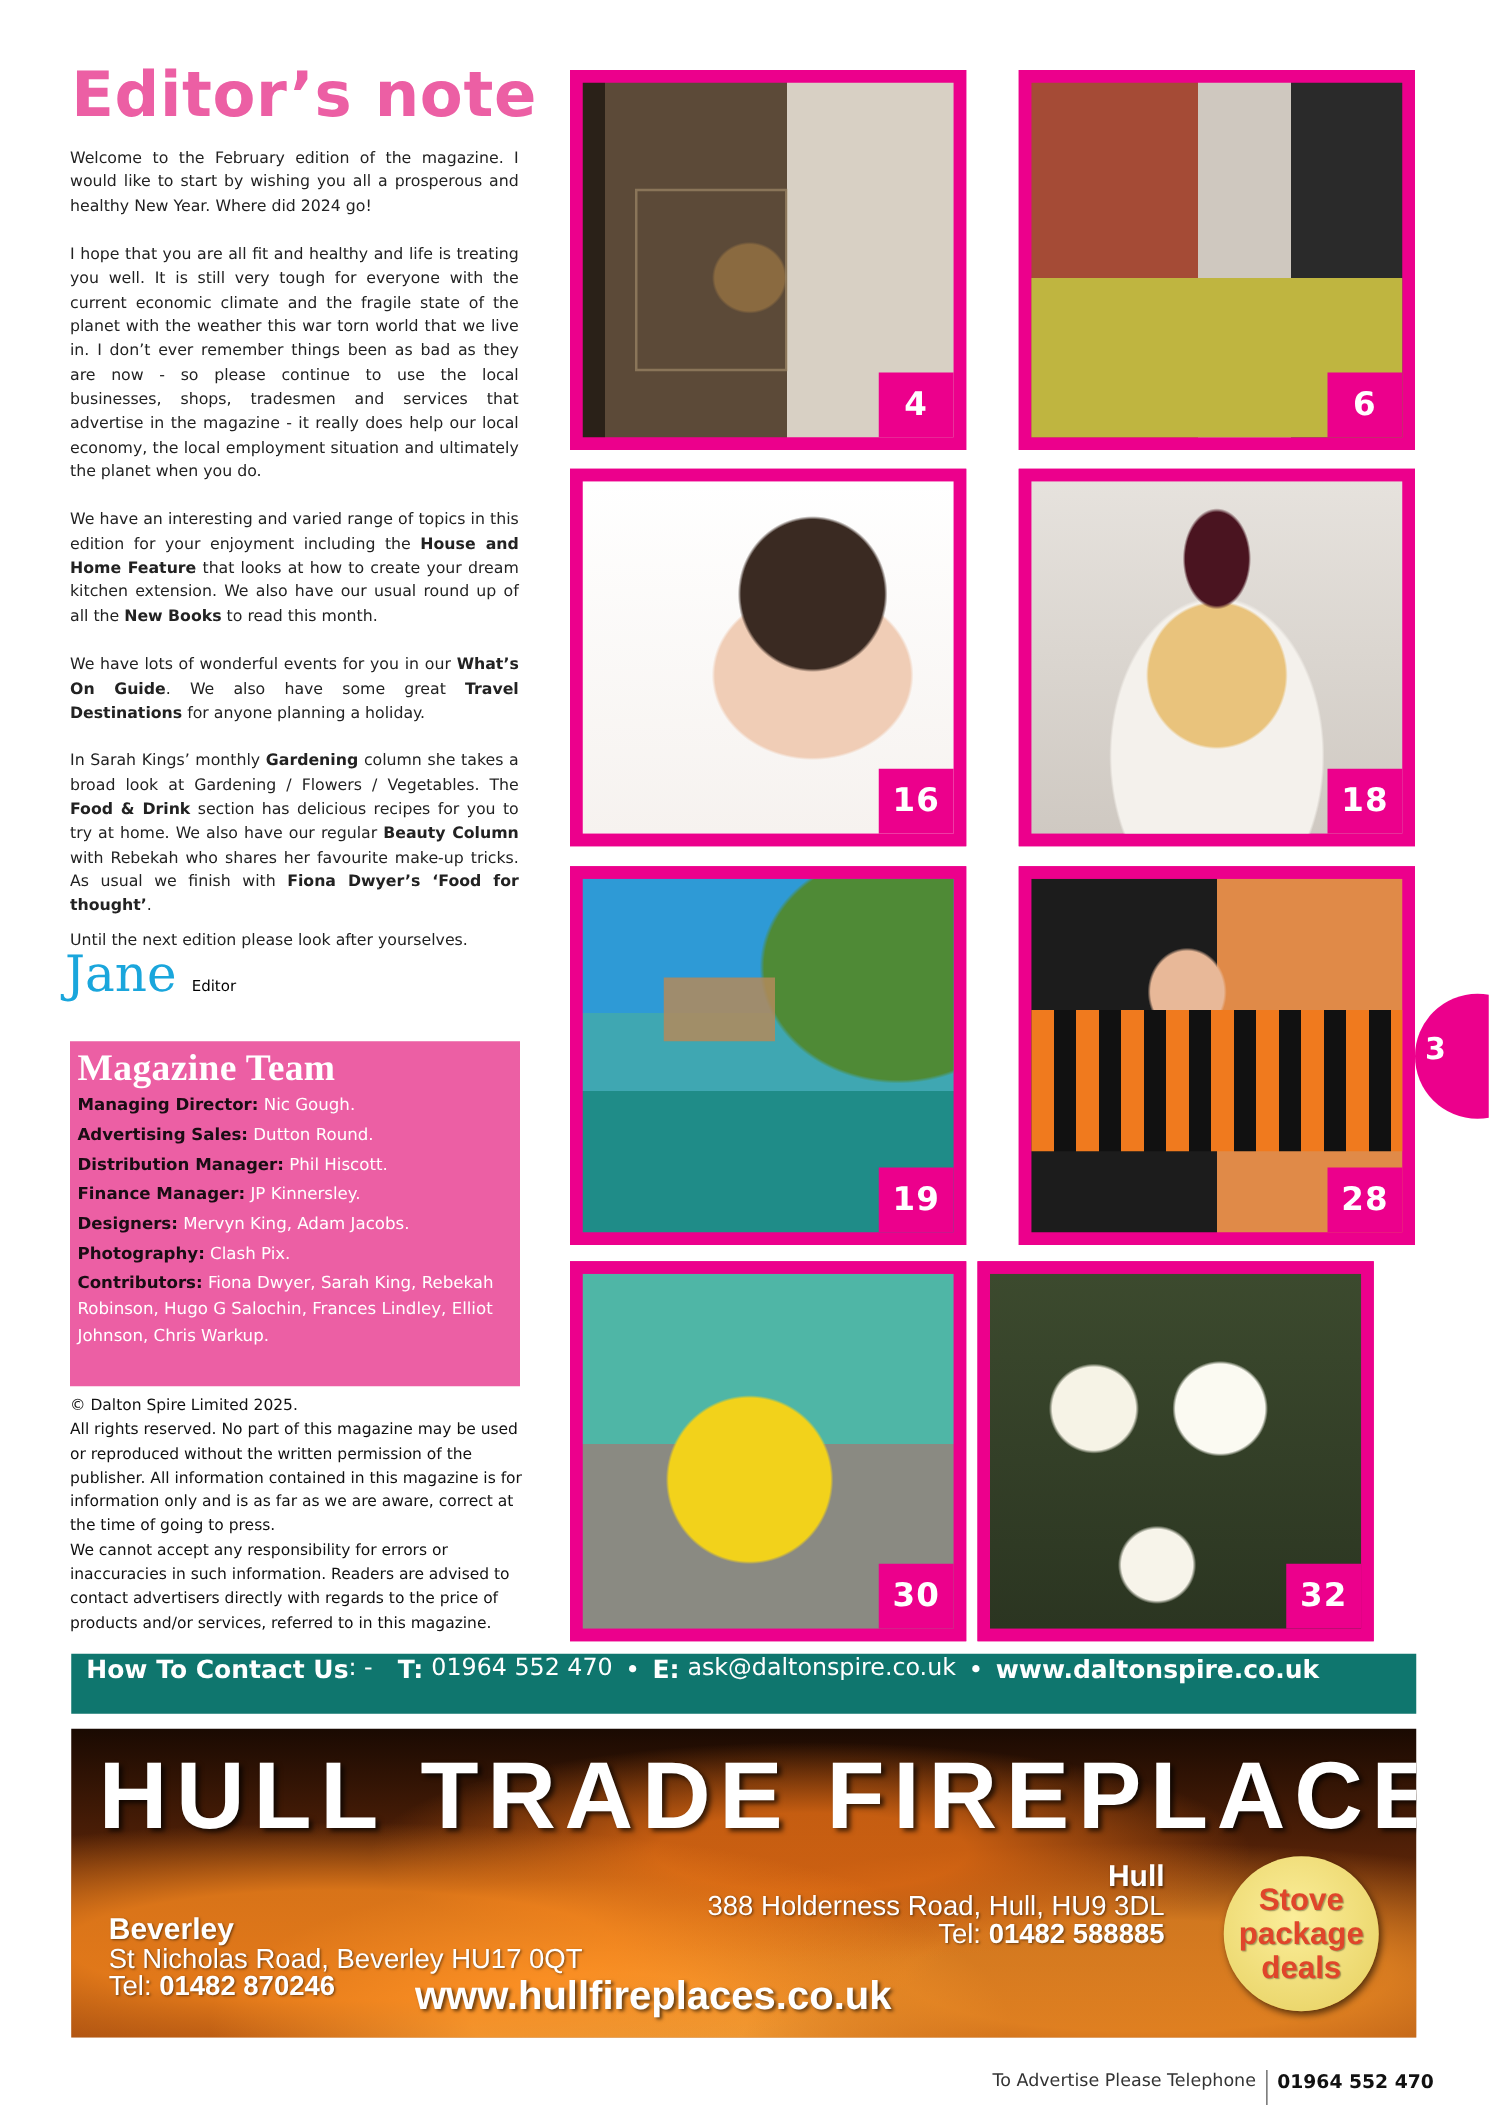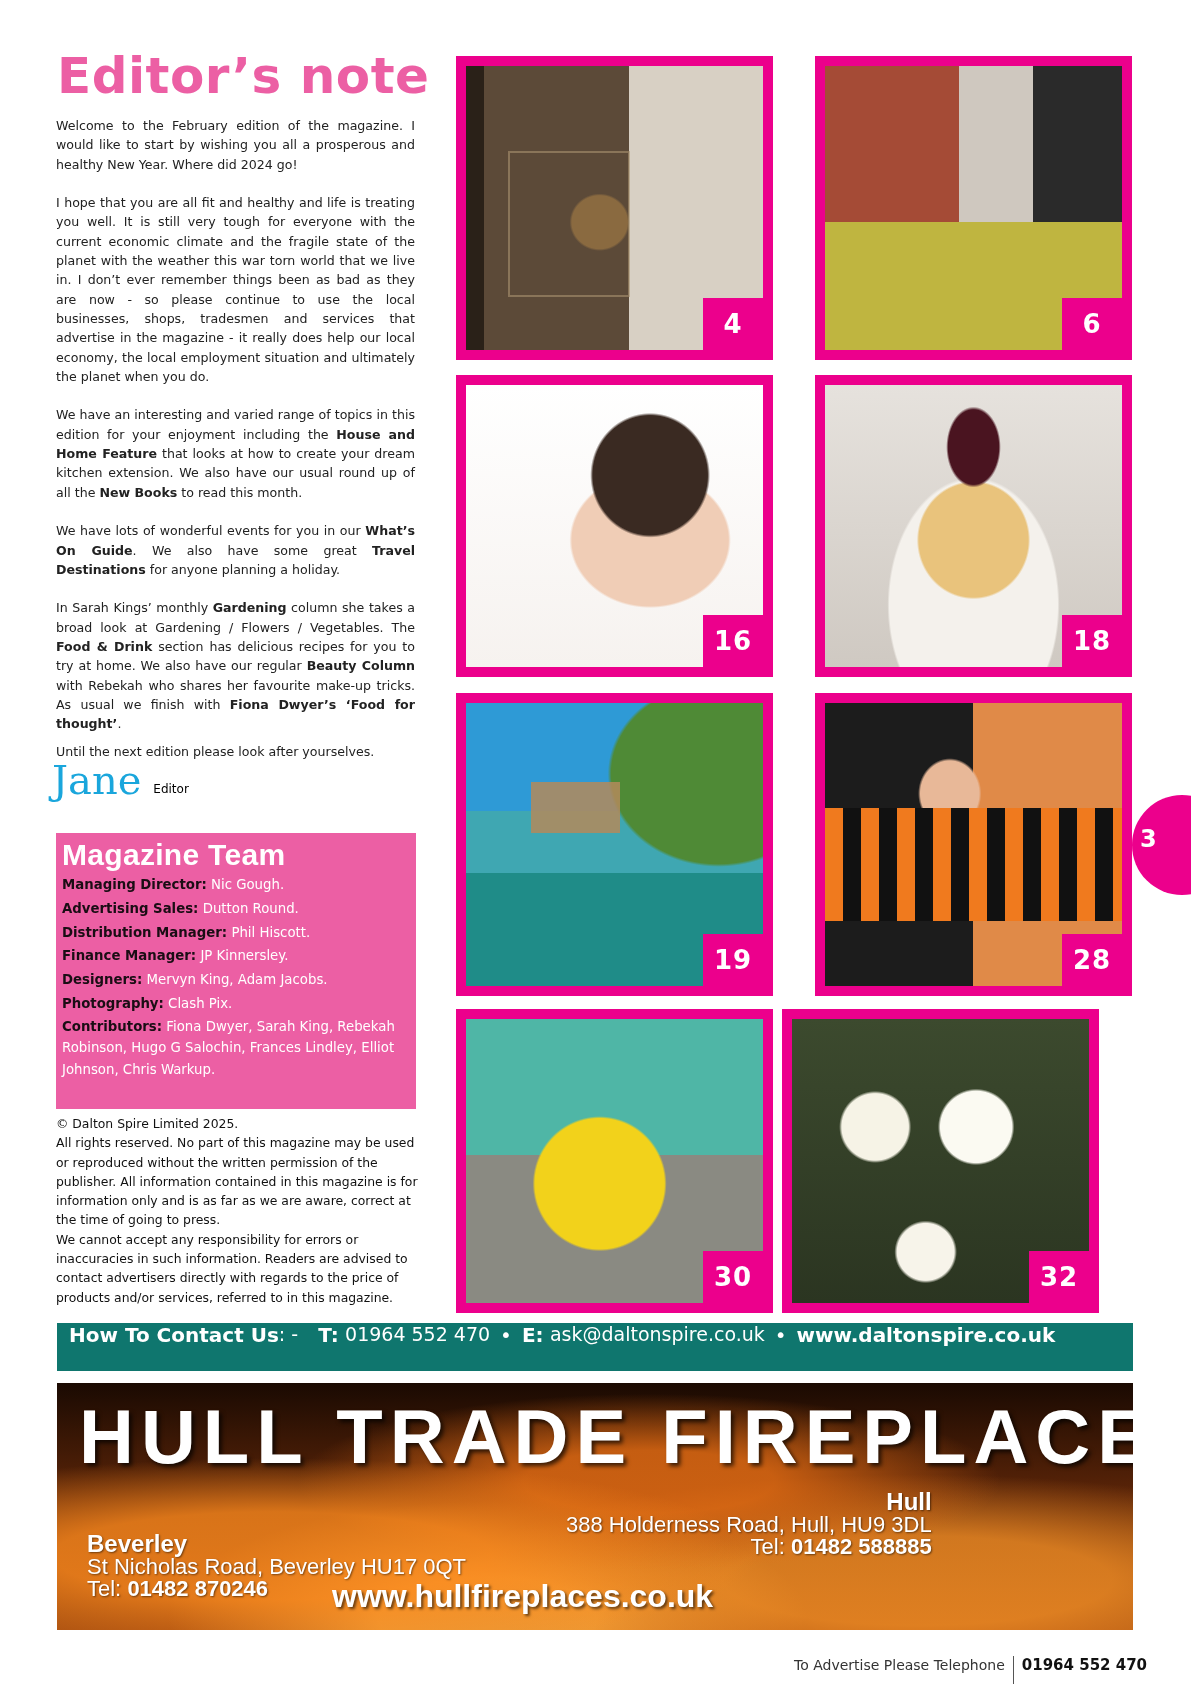--- a/index.html
+++ b/index.html
@@ -29,21 +29,21 @@
     color: #1aa6dc;
   }
   .sig-role { font-family: "DejaVu Sans", sans-serif; font-size: 12px; color: #000000; padding-bottom: 4px; }
 
   
   .team {
     position: absolute; left: 56px; top: 833px; width: 360px; height: 276px;
     background: #ec5fa4; padding: 4px 6px 0 6px;
   }
   .team-title {
-    font-family: Liberation Sans, sans-serif; font-weight: bold; font-size: 30px; color: #fff;
+    font-family: Liberation Serif, serif; font-weight: bold; font-size: 30px; color: #fff;
     line-height: 36px; letter-spacing: 0.3px;
   }
   .team-list { font-family: "DejaVu Sans", sans-serif; font-size: 13.3px; line-height: 23.8px; color: #fff; }
   .team-list .role { color: #1a0d14; font-weight: bold; }
   .team-list .cont { line-height: 21.5px; }
 
   .legal {
     position: absolute; left: 56px; top: 1114px; width: 364px;
     font-family: "DejaVu Sans", sans-serif; font-size: 12.4px; line-height: 19.3px; color: #111;
   }
@@ -261,19 +261,24 @@
     <span class="town">Beverley</span>
     <div>St Nicholas Road, Beverley HU17 0QT</div>
     <div class="tel"><span>Tel:</span> <b>01482 870246</b></div>
   </div>
   <div class="ad-loc hull">
     <span class="town">Hull</span>
     <div>388 Holderness Road, Hull, HU9 3DL</div>
     <div class="tel"><span>Tel:</span> <b>01482 588885</b></div>
   </div>
   <div class="ad-url">www.hullfireplaces.co.uk</div>
+  <div class="ad-badge">
+    <span>Stove</span>
+    <span>package</span>
+    <span>deals</span>
+  </div>
 </div>
 
 <div class="footer">
   <span>To Advertise Please Telephone</span>
   <span class="div"></span>
   <span class="phone">01964 552 470</span>
 </div>
 
 </body></html>

